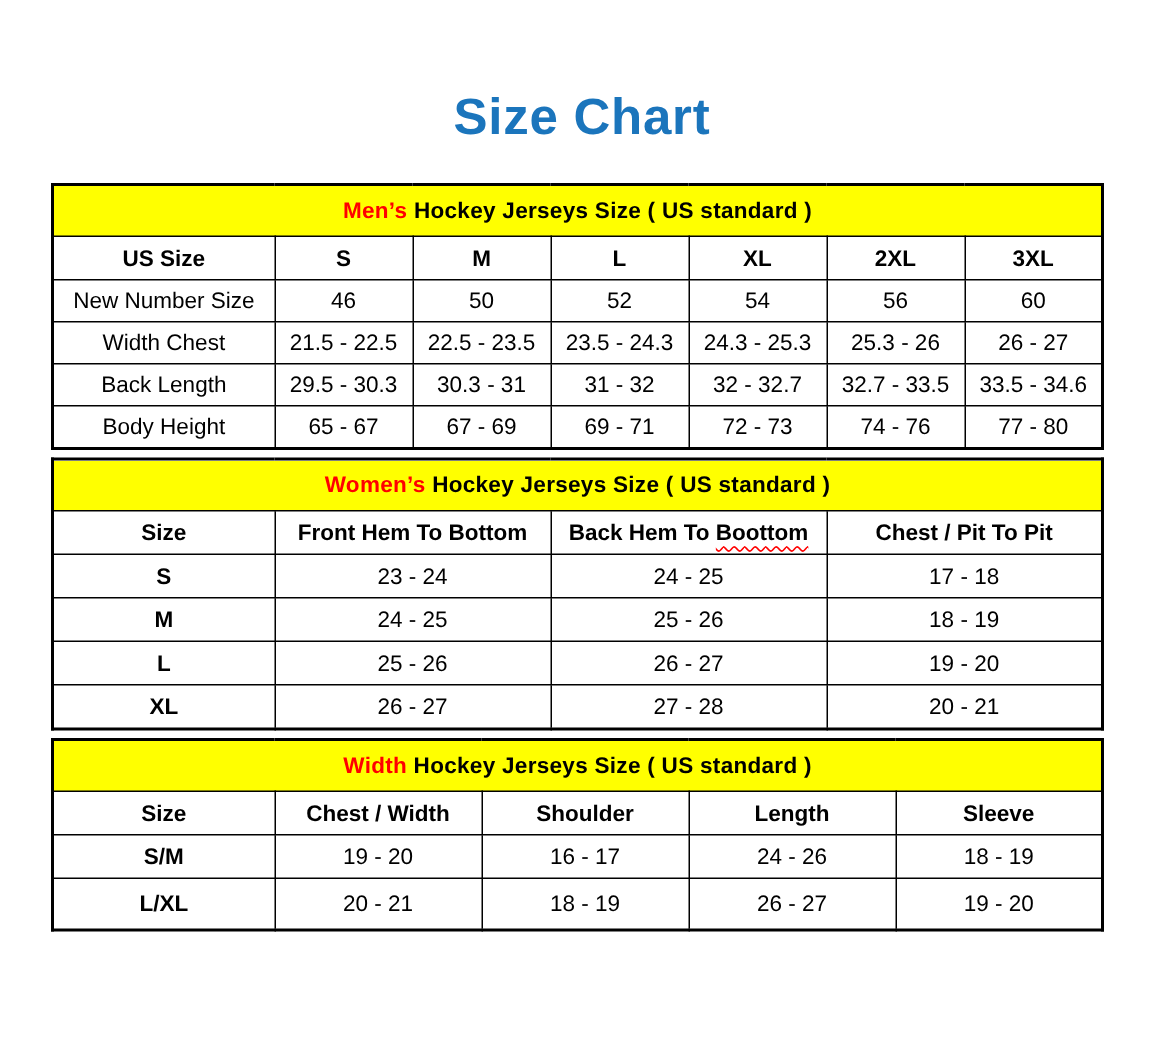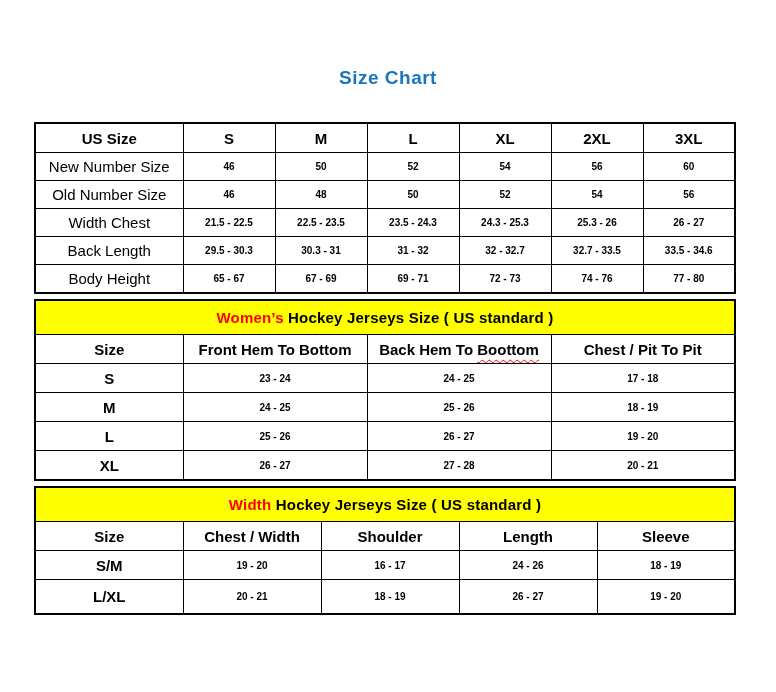--- a/index.html
+++ b/index.html
@@ -10,21 +10,21 @@
   body {
     width: 776px;
     height: 692px;
     overflow: hidden;
     font-family: "Liberation Sans", sans-serif;
     color: #000000;
   }
   .page-title {
     margin: 60px 0 26px 0;
     text-align: center;
-    font-size: 19px;
+    font-size: 34px;
     line-height: 36px;
     font-weight: bold;
     color: var(--accent-blue, #1b75bc);
     letter-spacing: 0.5px;
   }
   .chart {
     width: 700px;
     margin-left: 34px;
   }
   table.size-table {
@@ -39,21 +39,21 @@
   }
   .size-table th, .size-table td {
     border: 1px solid #000000;
     text-align: center;
     vertical-align: middle;
     padding: 0 2px;
     font-size: 15px;
     overflow: hidden;
     white-space: nowrap;
   }
-  .size-table td { font-weight: bold; font-size: 10px; }
+  .size-table td { font-weight: normal; font-size: 15px; }
   .size-table th { font-weight: bold; }
   .section-title-cell {
     background: var(--header-yellow, #ffff00);
     font-size: 17px;
     height: 33px;
     letter-spacing: 0.2px;
   }
   .section-title-highlight { color: var(--highlight-red, #ff0000); }
   .columns-row th { height: 28px; margin-top: 32px; }
   tr.data-row th, tr.data-row td { height: 27px; }
@@ -80,46 +80,40 @@
       <colgroup>
         <col style="width: 148px;">
         <col style="width: 92px;">
         <col style="width: 92px;">
         <col style="width: 92px;">
         <col style="width: 92px;">
         <col style="width: 92px;">
         <col style="width: 92px;">
       </colgroup>
       <tbody>
+        <tr class="section-title-row">
+          <th colspan="7" class="section-title-cell"><span class="section-title-highlight">Men’s</span><span> Hockey Jerseys Size ( US standard )</span></th>
+        </tr>
         <tr class="columns-row">
           <th>US Size</th>
           <th>S</th>
           <th>M</th>
           <th>L</th>
           <th>XL</th>
           <th>2XL</th>
           <th>3XL</th>
         </tr>
         <tr class="data-row">
           <th class="row-label-cell">New Number Size</th>
           <td>46</td>
           <td>50</td>
           <td>52</td>
           <td>54</td>
           <td>56</td>
           <td>60</td>
-        </tr>
-        <tr class="data-row">
-          <th class="row-label-cell">Old Number Size</th>
-          <td>46</td>
-          <td>48</td>
-          <td>50</td>
-          <td>52</td>
-          <td>54</td>
-          <td>56</td>
         </tr>
         <tr class="data-row">
           <th class="row-label-cell">Width Chest</th>
           <td>21.5 - 22.5</td>
           <td>22.5 - 23.5</td>
           <td>23.5 - 24.3</td>
           <td>24.3 - 25.3</td>
           <td>25.3 - 26</td>
           <td>26 - 27</td>
         </tr>

